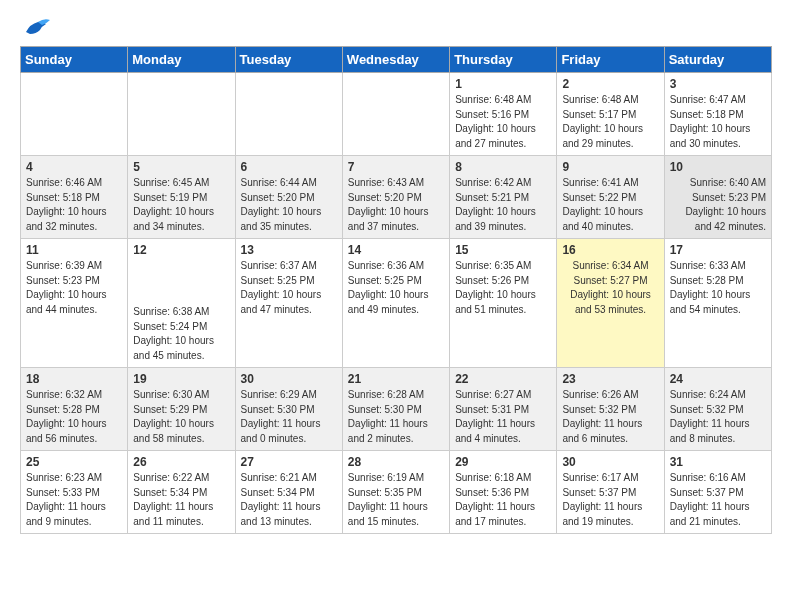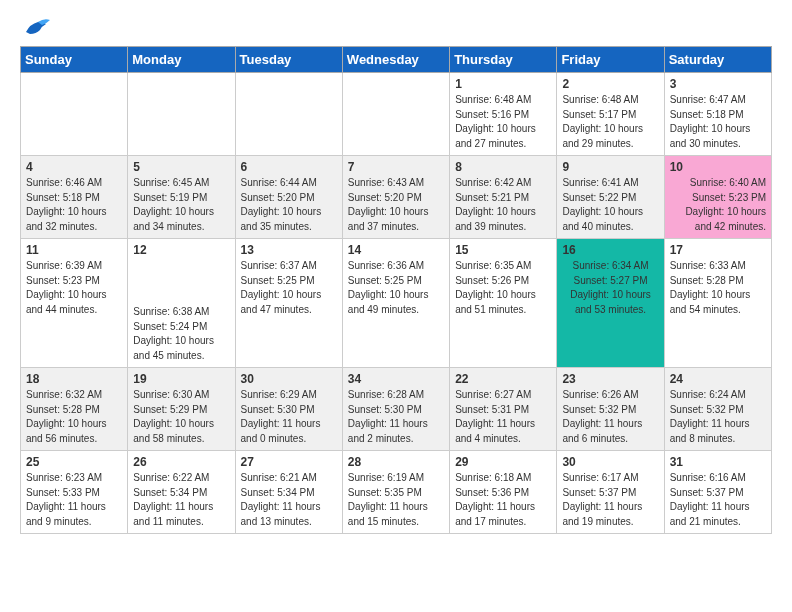--- a/index.html
+++ b/index.html
@@ -199,21 +199,21 @@
 Daylight: 10 hours
 and 39 minutes.</div>
         </td>
         <td style="background-color: rgb(240, 240, 240);">
           <span class="day-num">9</span>
           <div class="day-info" style="white-space: pre-line;">Sunrise: 6:41 AM
 Sunset: 5:22 PM
 Daylight: 10 hours
 and 40 minutes.</div>
         </td>
-        <td style="background-color: #f9a8d4;">
+        <td style="background-color: #e5e5e5;">
           <span class="day-num">10</span>
           <div class="day-info" style="white-space: pre-line; text-align: right;">Sunrise: 6:40 AM
 Sunset: 5:23 PM
 Daylight: 10 hours
 and 42 minutes.</div>
         </td>
       </tr>
       <tr class="row-bg-light">
         <td style="background-color: rgb(255, 255, 255);">
           <span class="day-num">11</span>
@@ -243,21 +243,21 @@
 Daylight: 10 hours
 and 49 minutes.</div>
         </td>
         <td style="background-color: rgb(255, 255, 255);">
           <span class="day-num">15</span>
           <div class="day-info" style="white-space: pre-line;">Sunrise: 6:35 AM
 Sunset: 5:26 PM
 Daylight: 10 hours
 and 51 minutes.</div>
         </td>
-        <td style="background-color: #14b8a6;">
+        <td style="background-color: #fef9c3;">
           <span class="day-num">16</span>
           <div class="day-info" style="white-space: pre-line; text-align: center;">Sunrise: 6:34 AM
 Sunset: 5:27 PM
 Daylight: 10 hours
 and 53 minutes.</div>
         </td>
         <td style="background-color: rgb(255, 255, 255);">
           <span class="day-num">17</span>
           <div class="day-info" style="white-space: pre-line;">Sunrise: 6:33 AM
 Sunset: 5:28 PM
@@ -281,21 +281,21 @@
 and 58 minutes.</div>
         </td>
         <td style="background-color: rgb(240, 240, 240);">
           <span class="day-num">30</span>
           <div class="day-info" style="white-space: pre-line;">Sunrise: 6:29 AM
 Sunset: 5:30 PM
 Daylight: 11 hours
 and 0 minutes.</div>
         </td>
         <td style="background-color: rgb(240, 240, 240);">
-          <span class="day-num">34</span>
+          <span class="day-num">21</span>
           <div class="day-info" style="white-space: pre-line;">Sunrise: 6:28 AM
 Sunset: 5:30 PM
 Daylight: 11 hours
 and 2 minutes.</div>
         </td>
         <td style="background-color: rgb(240, 240, 240);">
           <span class="day-num">22</span>
           <div class="day-info" style="white-space: pre-line;">Sunrise: 6:27 AM
 Sunset: 5:31 PM
 Daylight: 11 hours

